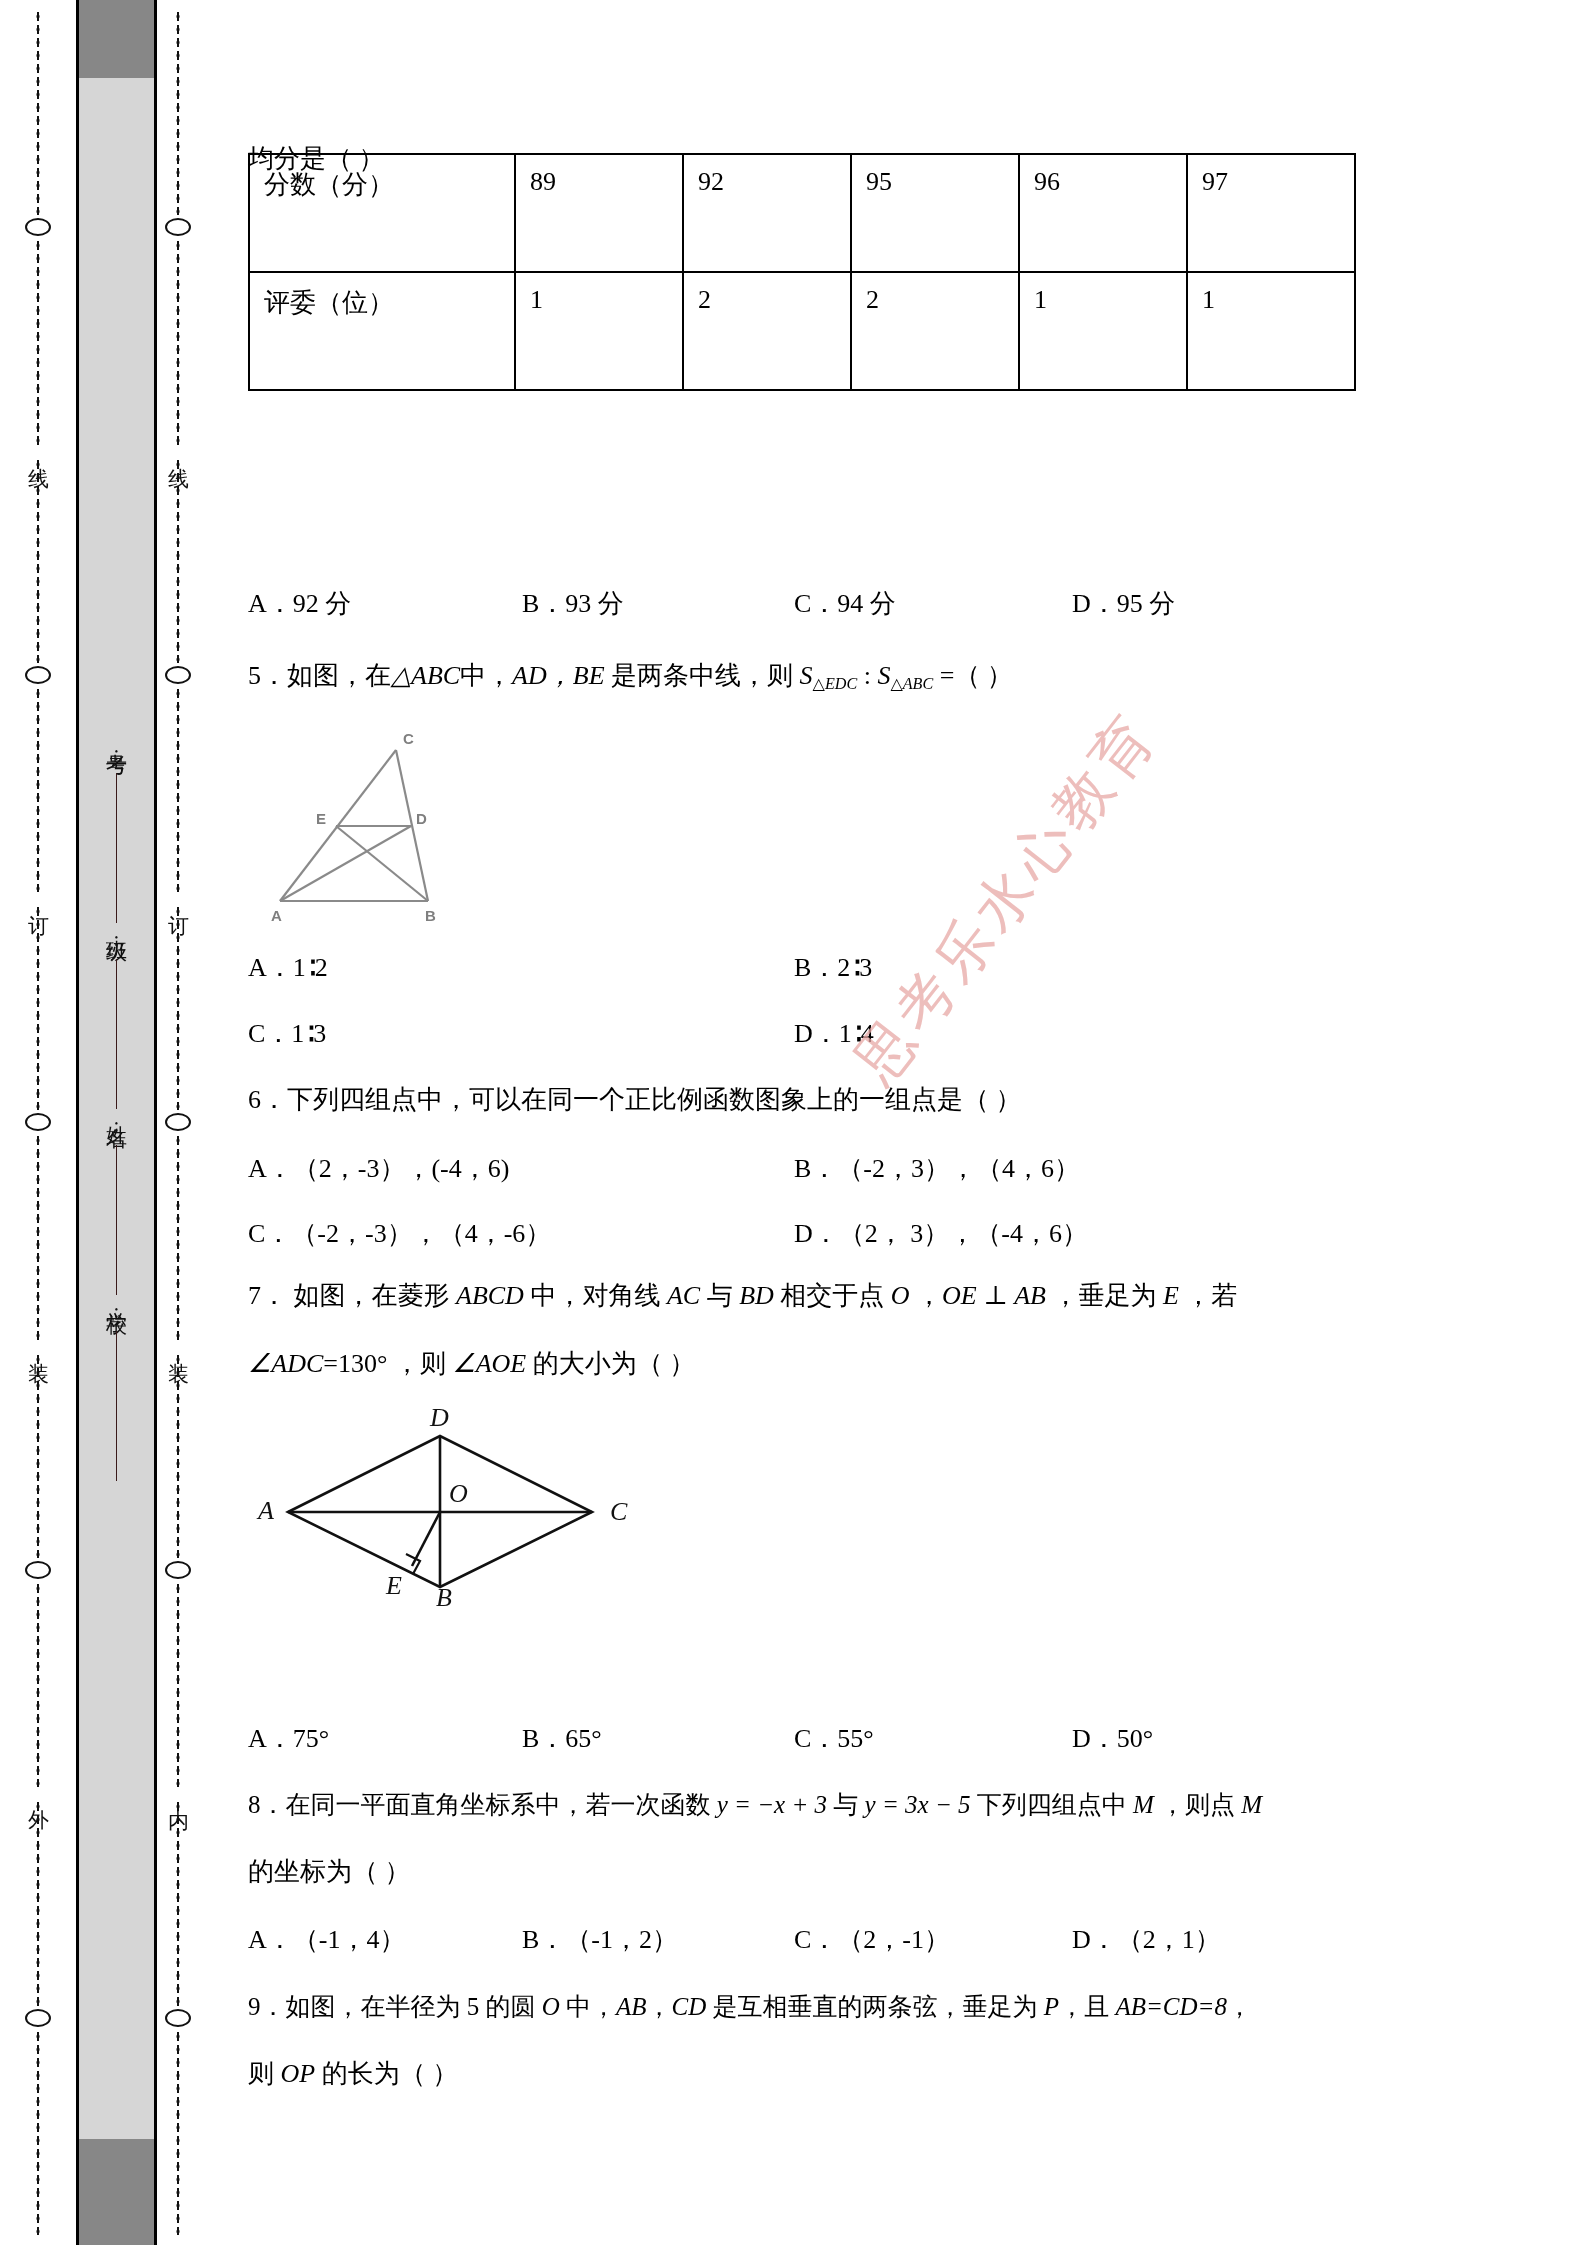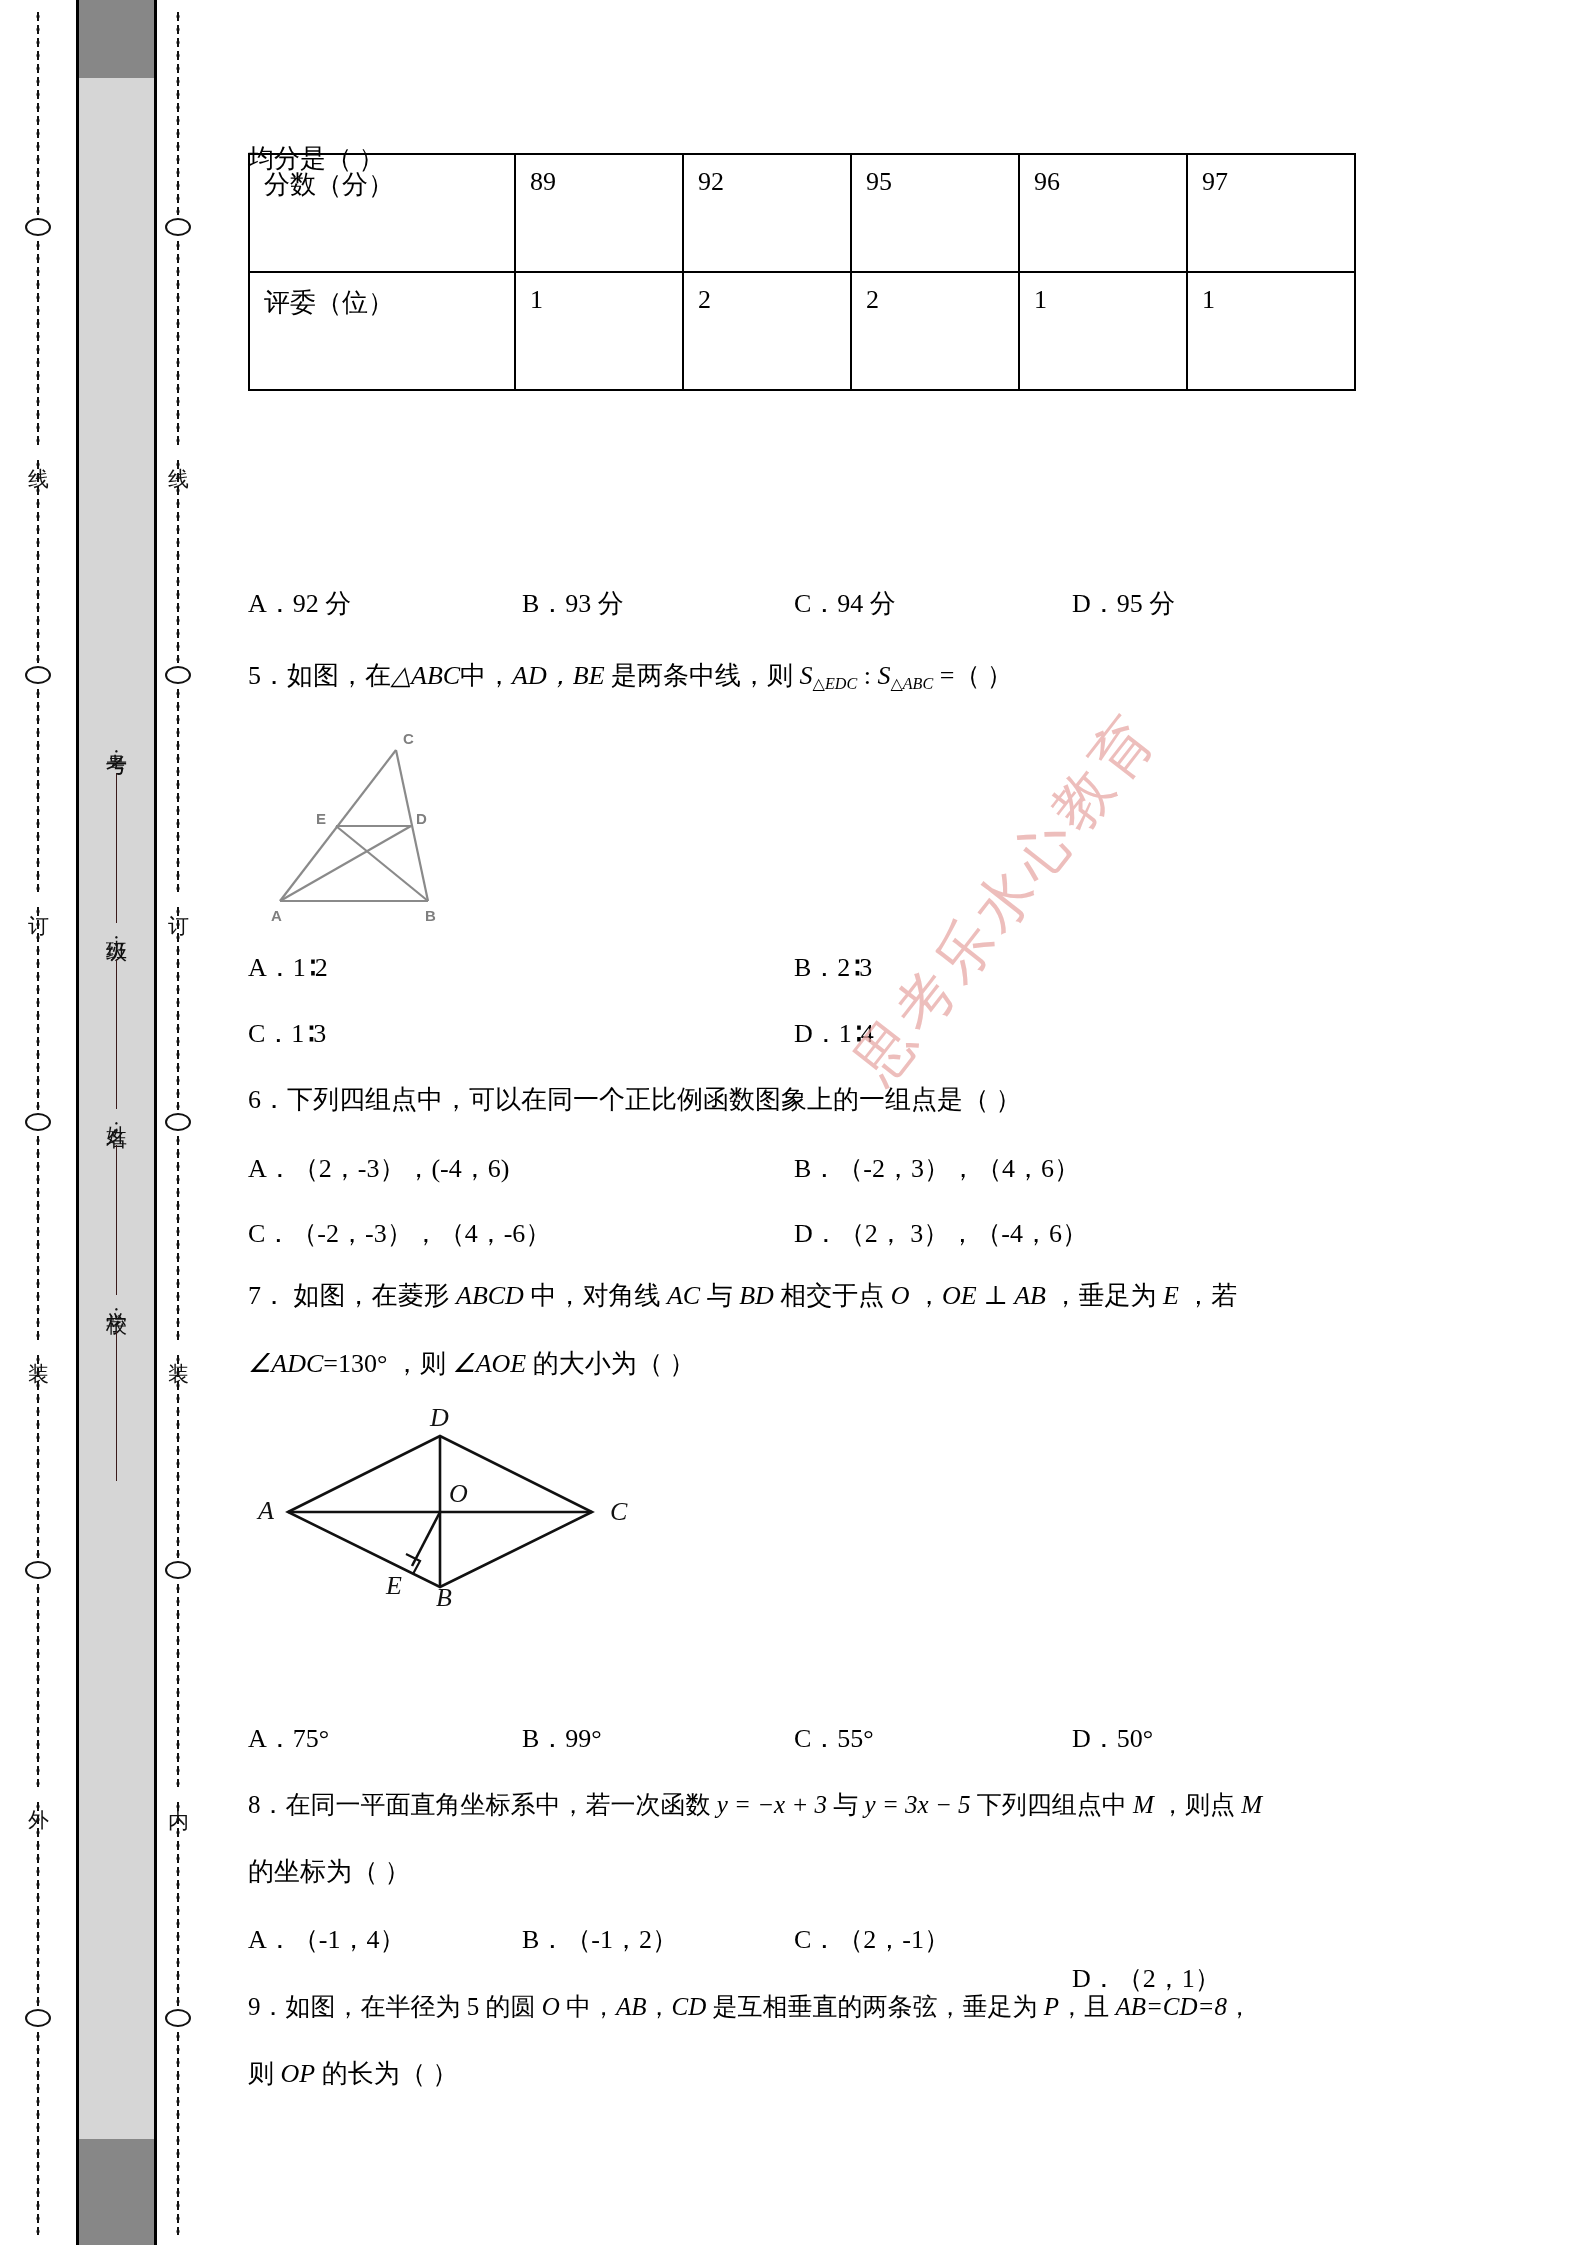--- a/index.html
+++ b/index.html
@@ -403,21 +403,21 @@
           <text x="146" y="200">E</text>
         </g>
       </svg>
     </div>
 
     <div class="optrow" style="top:1705px;">
       <div class="opt" style="left:0;">
         <span>A．</span><span>75°</span>
       </div>
       <div class="opt" style="left:274px;">
-        <span>B．</span><span>99°</span>
+        <span>B．</span><span>65°</span>
       </div>
       <div class="opt" style="left:546px;text-align:center;">
         <span>C．</span><span>55°</span>
       </div>
       <div class="opt" style="left:824px;">
         <span>D．</span><span>50°</span>
       </div>
     </div>
 
     <div class="q-stem" style="left:0; top:1772px; font-size:25px;">
@@ -427,21 +427,21 @@
     <div class="optrow" style="top:1906px;">
       <div class="opt" style="left:0;">
         <span>A．</span><span>（-1，4）</span>
       </div>
       <div class="opt" style="left:274px;">
         <span>B．</span><span>（-1，2）</span>
       </div>
       <div class="opt" style="left:546px;">
         <span>C．</span><span>（2，-1）</span>
       </div>
-      <div class="opt" style="left:824px;margin-top:39px;">
+      <div class="opt" style="left:824px;">
         <span>D．</span><span>（2，1）</span>
       </div>
     </div>
 
     <div class="q-stem" style="left:0; top:1974px; font-size:25px;">
       <span>9．</span><span>如图，在半径为 5 的圆 </span><span class="mi">O</span><span> 中，</span><span class="mi">AB</span><span>，</span><span class="mi">CD</span><span> 是互相垂直的两条弦，垂足为 </span><span class="mi">P</span><span>，且 </span><span class="mi">AB=CD=8</span><span>，</span>
     </div>
     <div class="q-stem" style="left:0; top:2040px;">
       <span>则 </span><span class="mi">OP</span><span> 的长为（ ）</span>
     </div>

